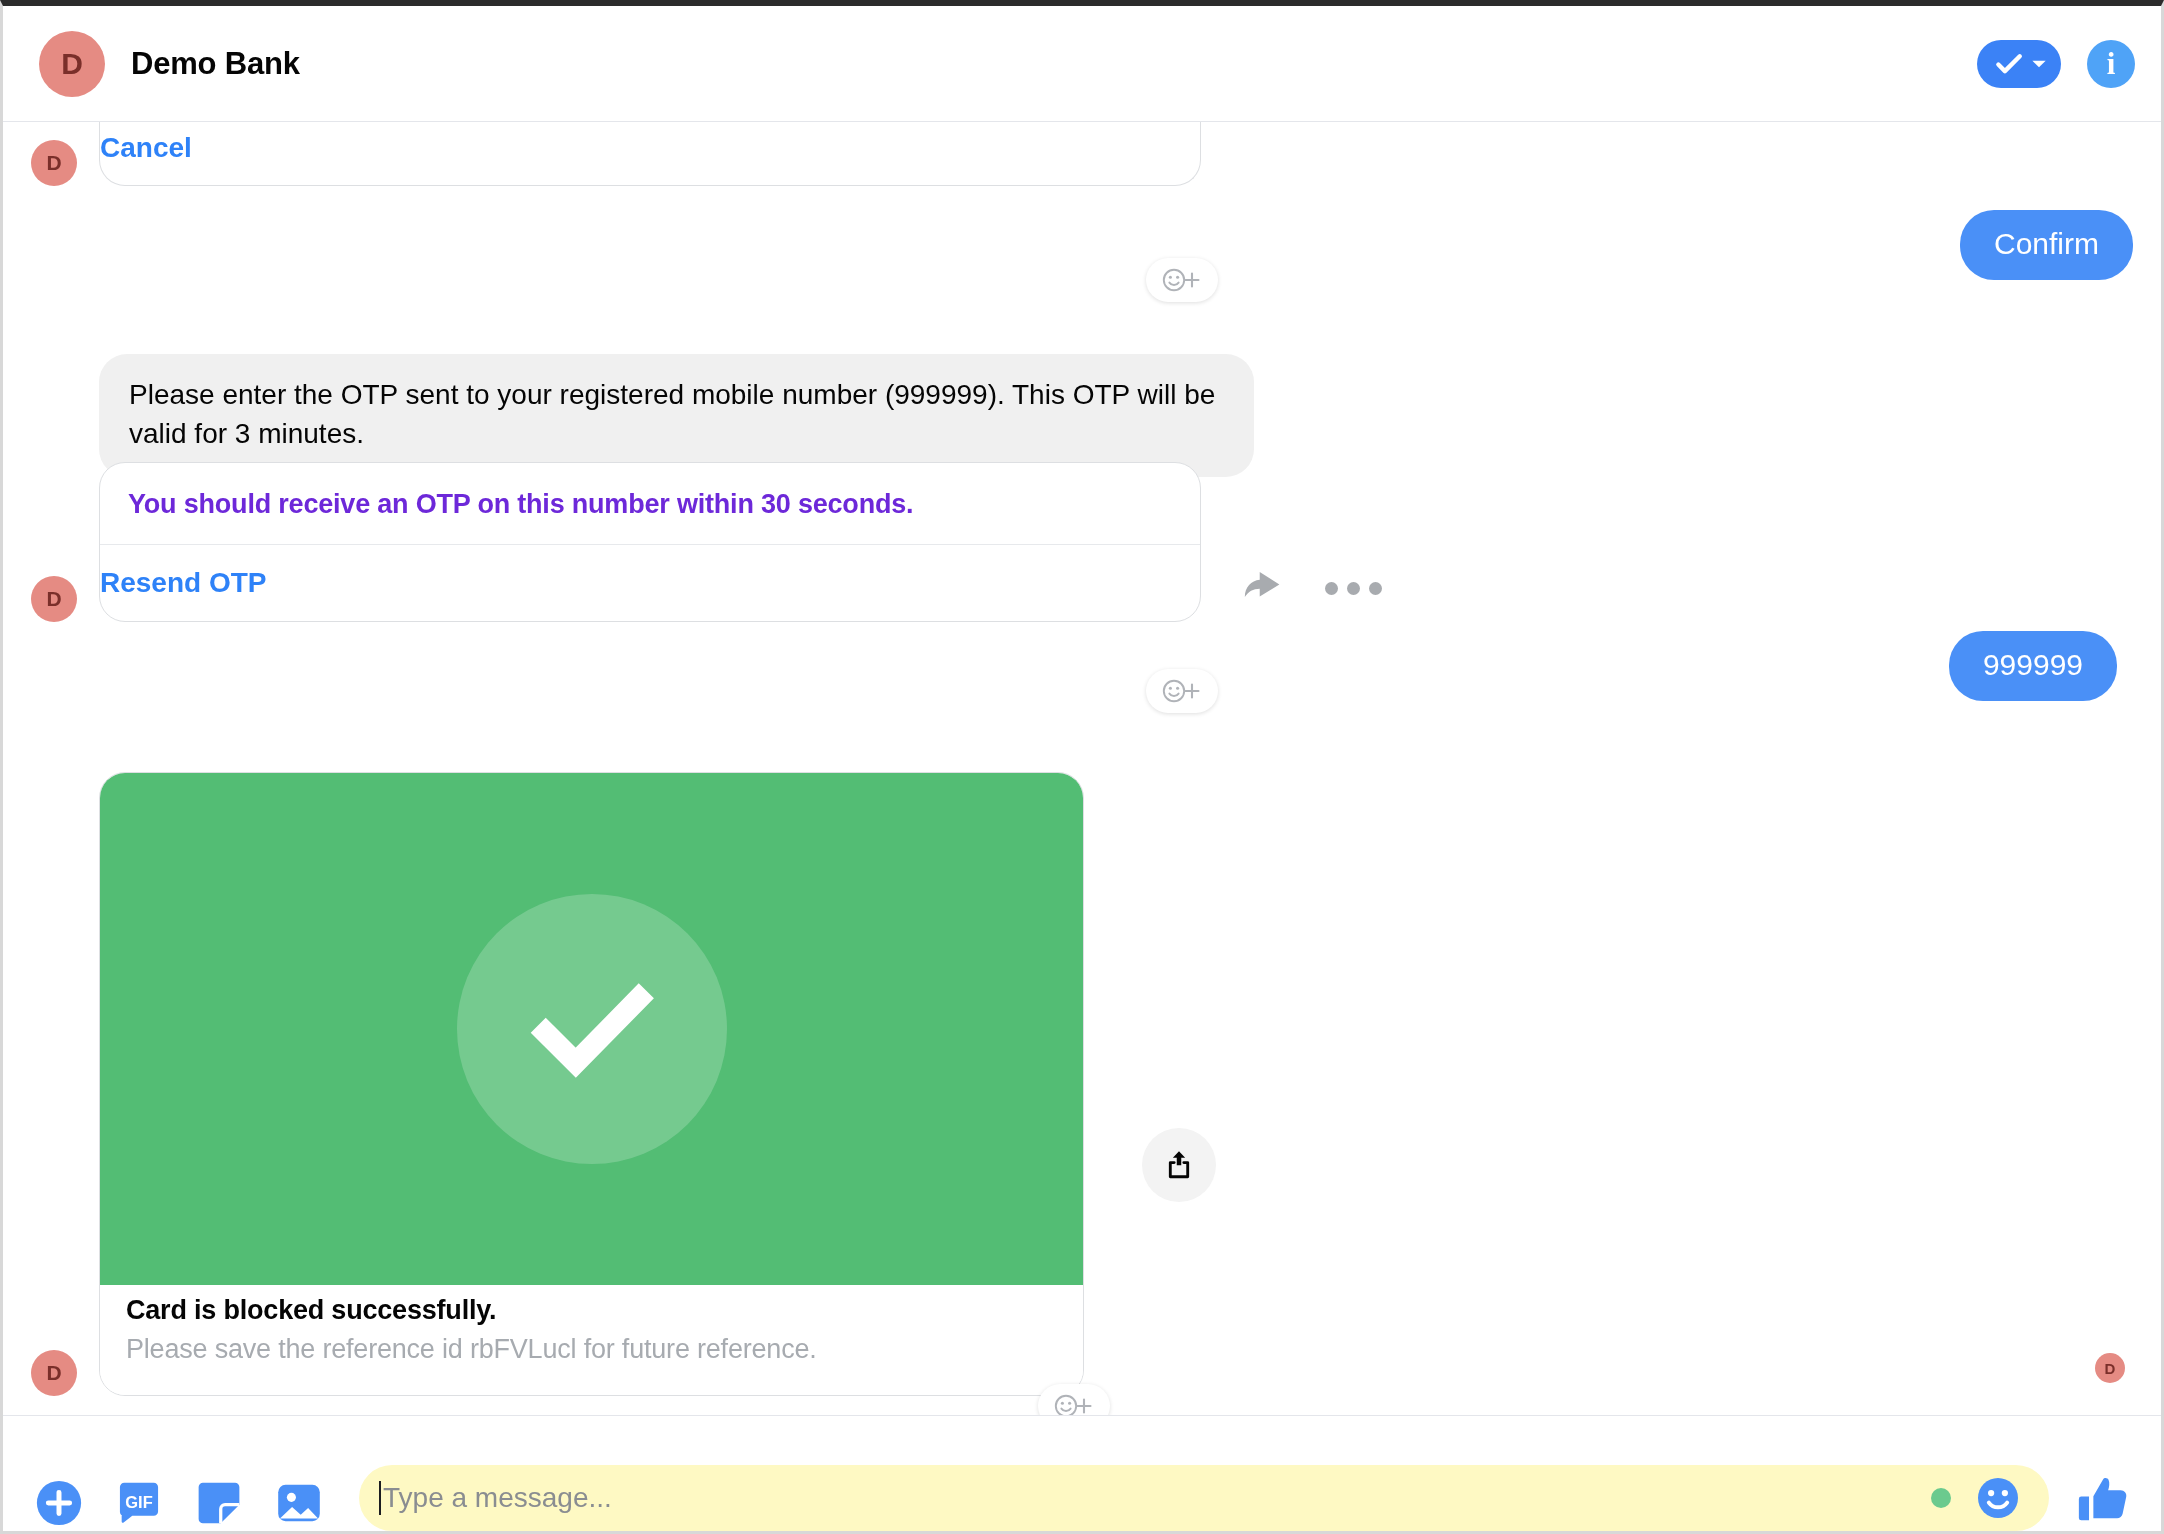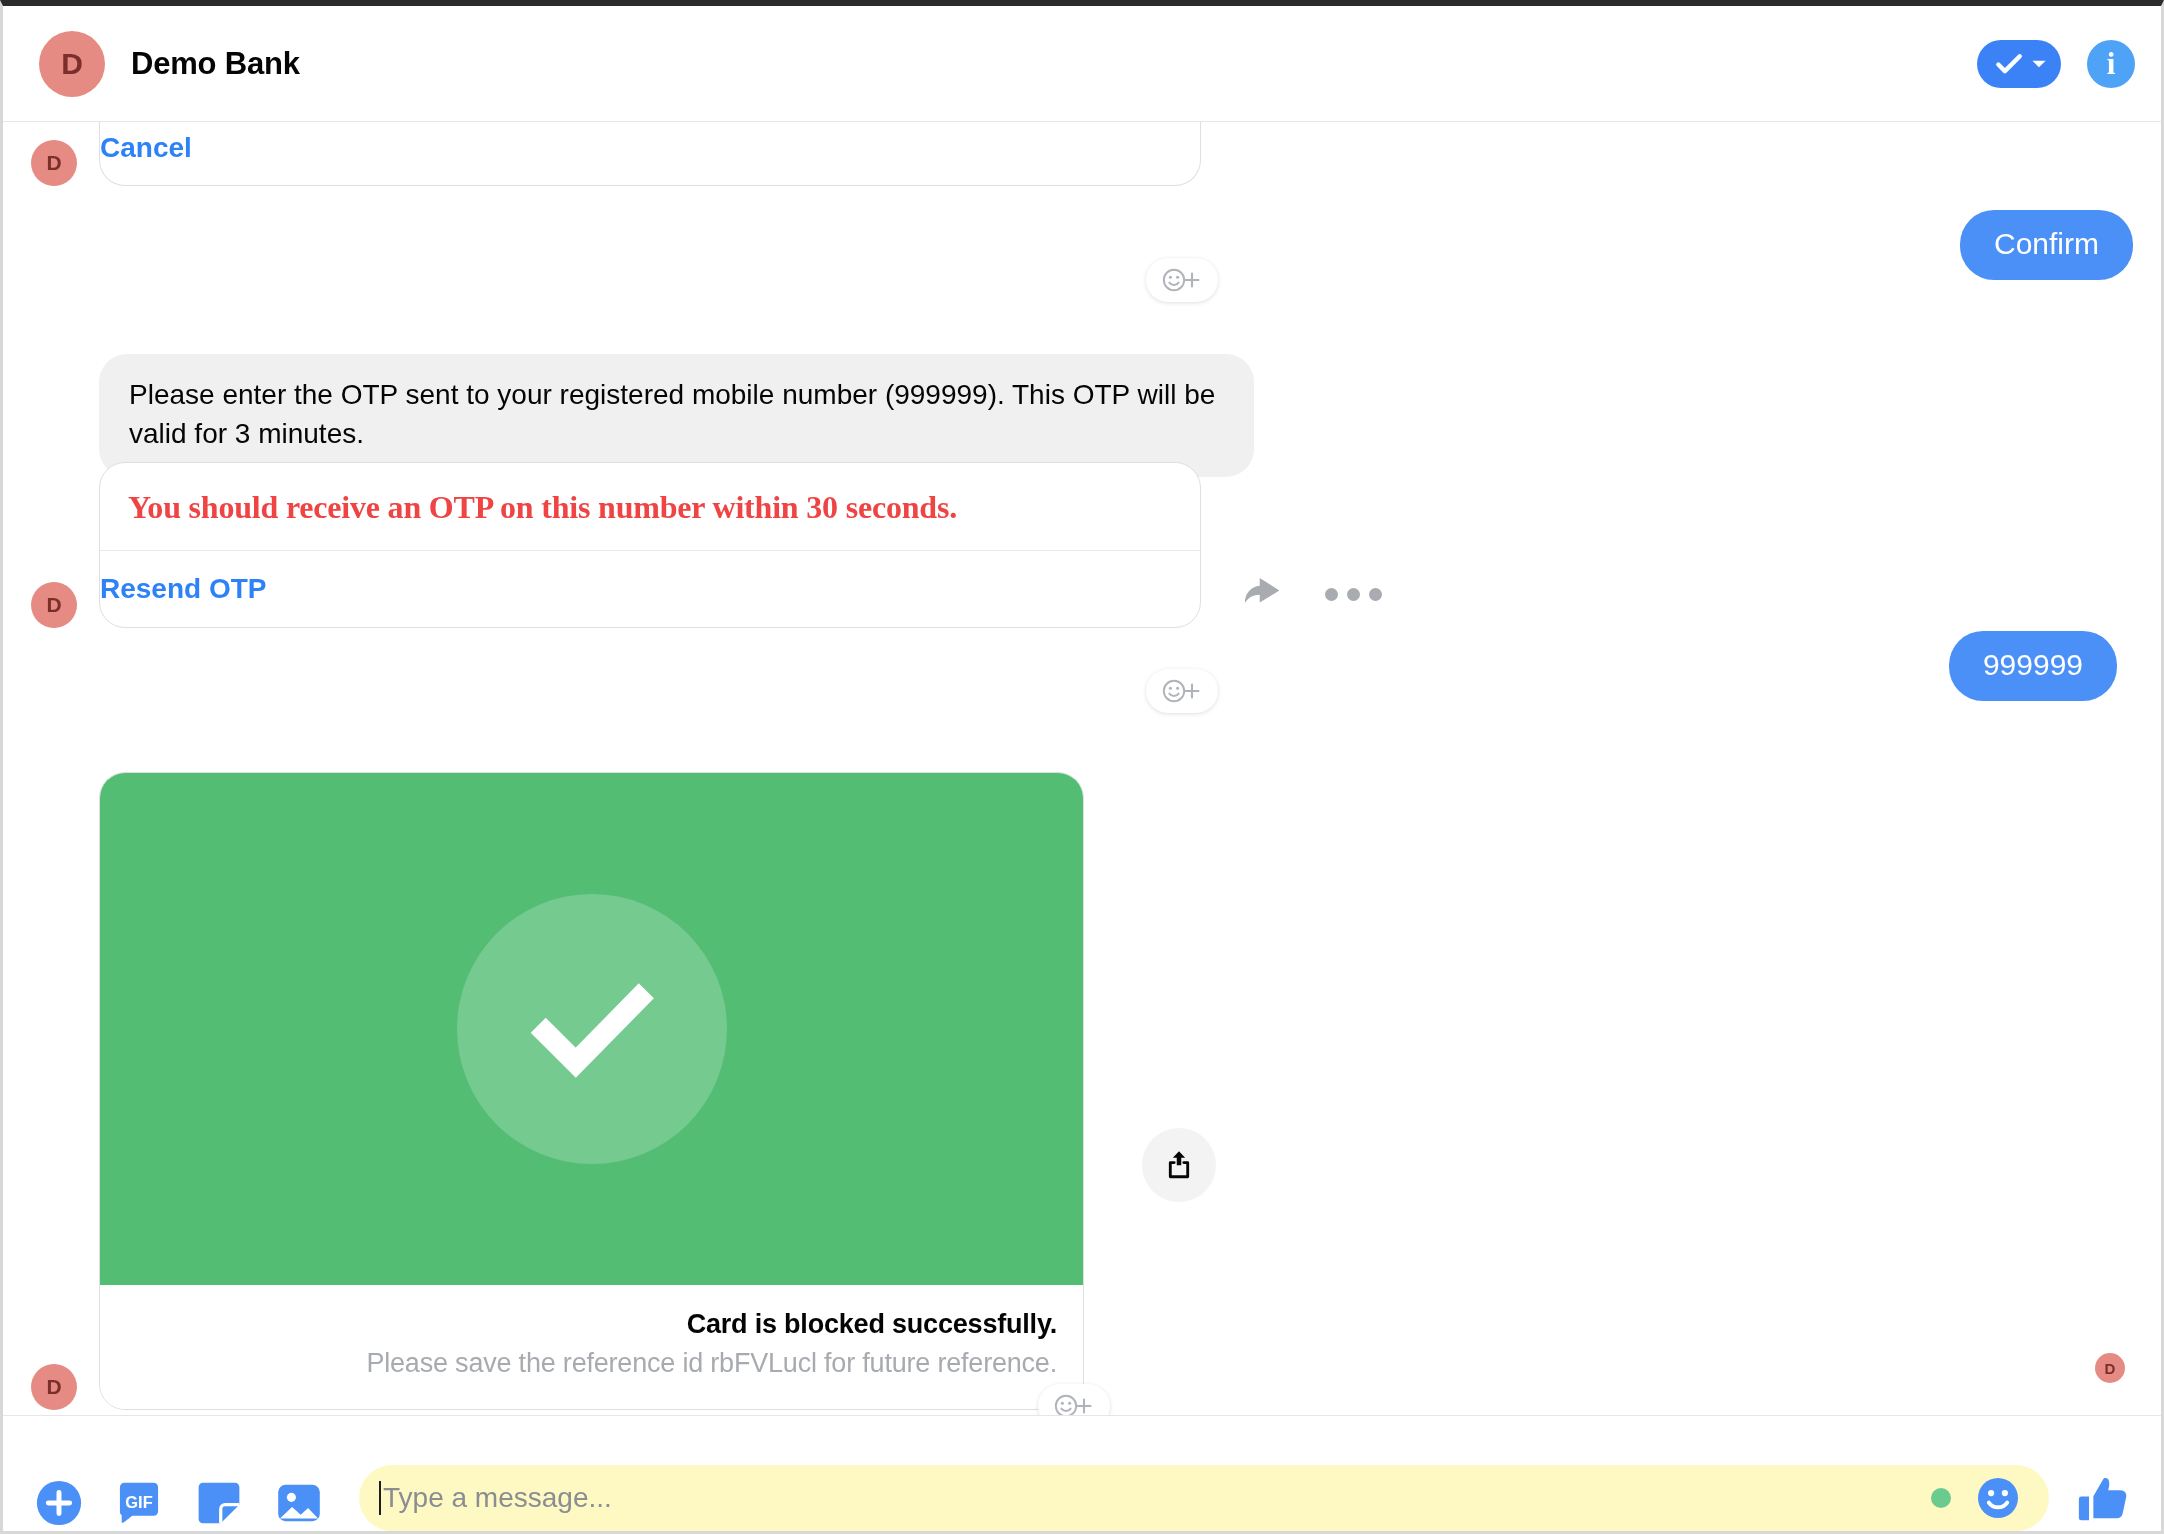--- a/index.html
+++ b/index.html
@@ -99,26 +99,25 @@
   .card-btn {
     text-align: left;
     color: #2e82f8;
     font-size: 28px;
     font-weight: bold;
     padding: 22px 0;
   }
   .card-divider { height: 1px; background: #e7e9ec; }
 
   .card-bold {
-    font-size: 32px;
+    font-size: 27px;
     font-weight: bold;
-    color: #ef4444;
+    color: #6d28d9;
     padding: 26px 28px 24px 28px;
     letter-spacing: -0.2px;
-    font-family: Liberation Serif, serif;
   }
 
   
   .bubble-in {
     background: #f0f0f0;
     border-radius: 28px;
     padding: 22px 30px 24px 30px;
     font-size: 28px;
     line-height: 1.38;
     color: #050505;
@@ -163,21 +162,21 @@
   .green-hero {
     height: 512px;
     background: #53bd74;
     display: flex; align-items: center; justify-content: center;
   }
   .hero-circle {
     width: 270px; height: 270px; border-radius: 50%;
     background: rgba(255,255,255,0.20);
     display: flex; align-items: center; justify-content: center;
   }
-  .green-caption { padding: 24px 26px 30px 26px; background:#ffffff;text-align:right; }
+  .green-caption { padding: 10px 26px 30px 26px; background:#ffffff; }
   .cap-title { font-size: 27px; font-weight: bold; color: #050505; letter-spacing: -0.2px; }
   .cap-sub { font-size: 27px; color: #a7abb0; margin-top: 8px; letter-spacing: -0.2px; }
 
   .share-btn {
     position: absolute;
     width: 74px; height: 74px;
     border-radius: 50%;
     background: #f3f3f3;
     display: flex; align-items: center; justify-content: center;
   }

